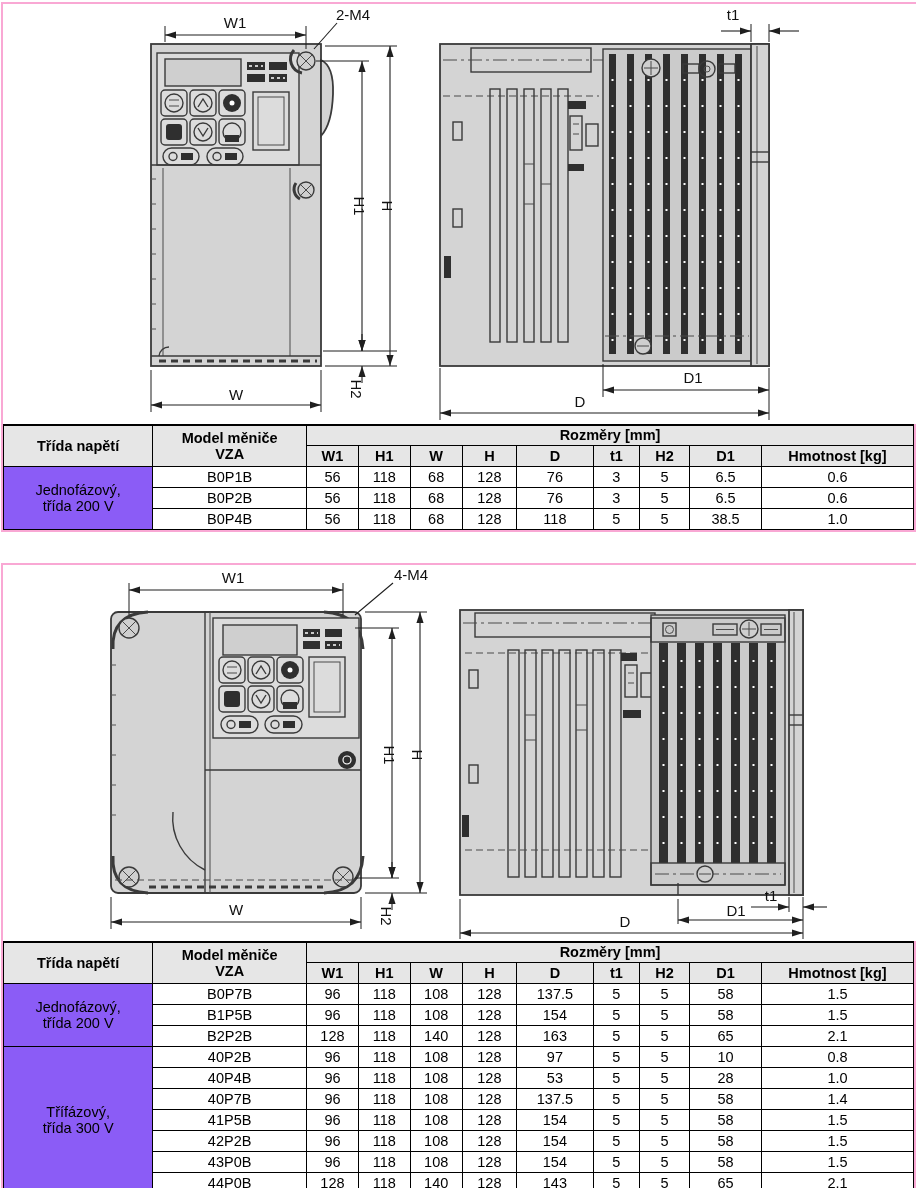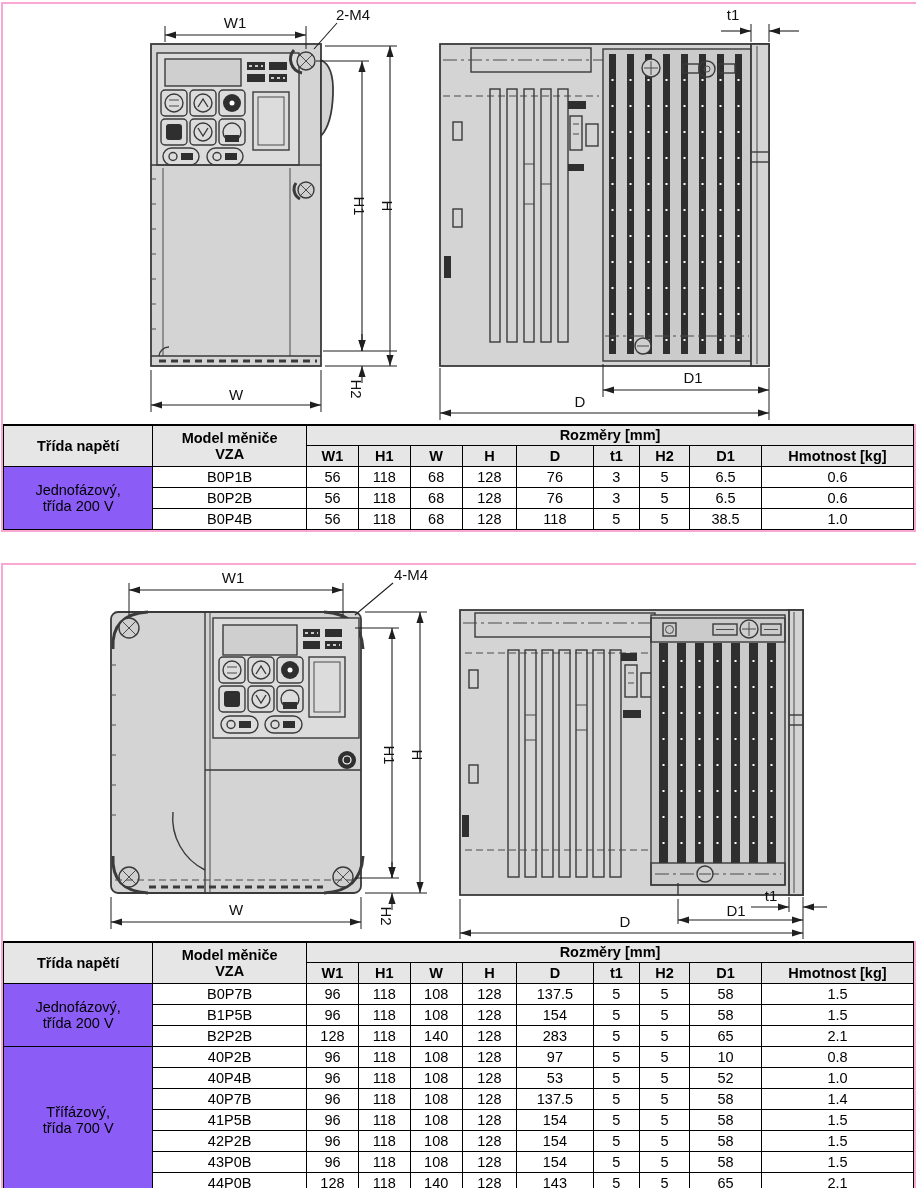--- a/index.html
+++ b/index.html
@@ -616,30 +616,30 @@
             <td>5</td>
             <td>58</td>
             <td>1.5</td>
           </tr>
           <tr>
             <td>B2P2B</td>
             <td>128</td>
             <td>118</td>
             <td>140</td>
             <td>128</td>
-            <td>283</td>
+            <td>163</td>
             <td>5</td>
             <td>5</td>
             <td>65</td>
             <td>2.1</td>
           </tr>
           <tr>
             <td rowspan="7" class="group-cell">
               <div>Třífázový,</div>
-              <div>třída 700 V</div>
+              <div>třída 300 V</div>
             </td>
             <td>40P2B</td>
             <td>96</td>
             <td>118</td>
             <td>108</td>
             <td>128</td>
             <td>97</td>
             <td>5</td>
             <td>5</td>
             <td>10</td>
@@ -647,21 +647,21 @@
           </tr>
           <tr>
             <td>40P4B</td>
             <td>96</td>
             <td>118</td>
             <td>108</td>
             <td>128</td>
             <td>53</td>
             <td>5</td>
             <td>5</td>
-            <td>52</td>
+            <td>28</td>
             <td>1.0</td>
           </tr>
           <tr>
             <td>40P7B</td>
             <td>96</td>
             <td>118</td>
             <td>108</td>
             <td>128</td>
             <td>137.5</td>
             <td>5</td>

